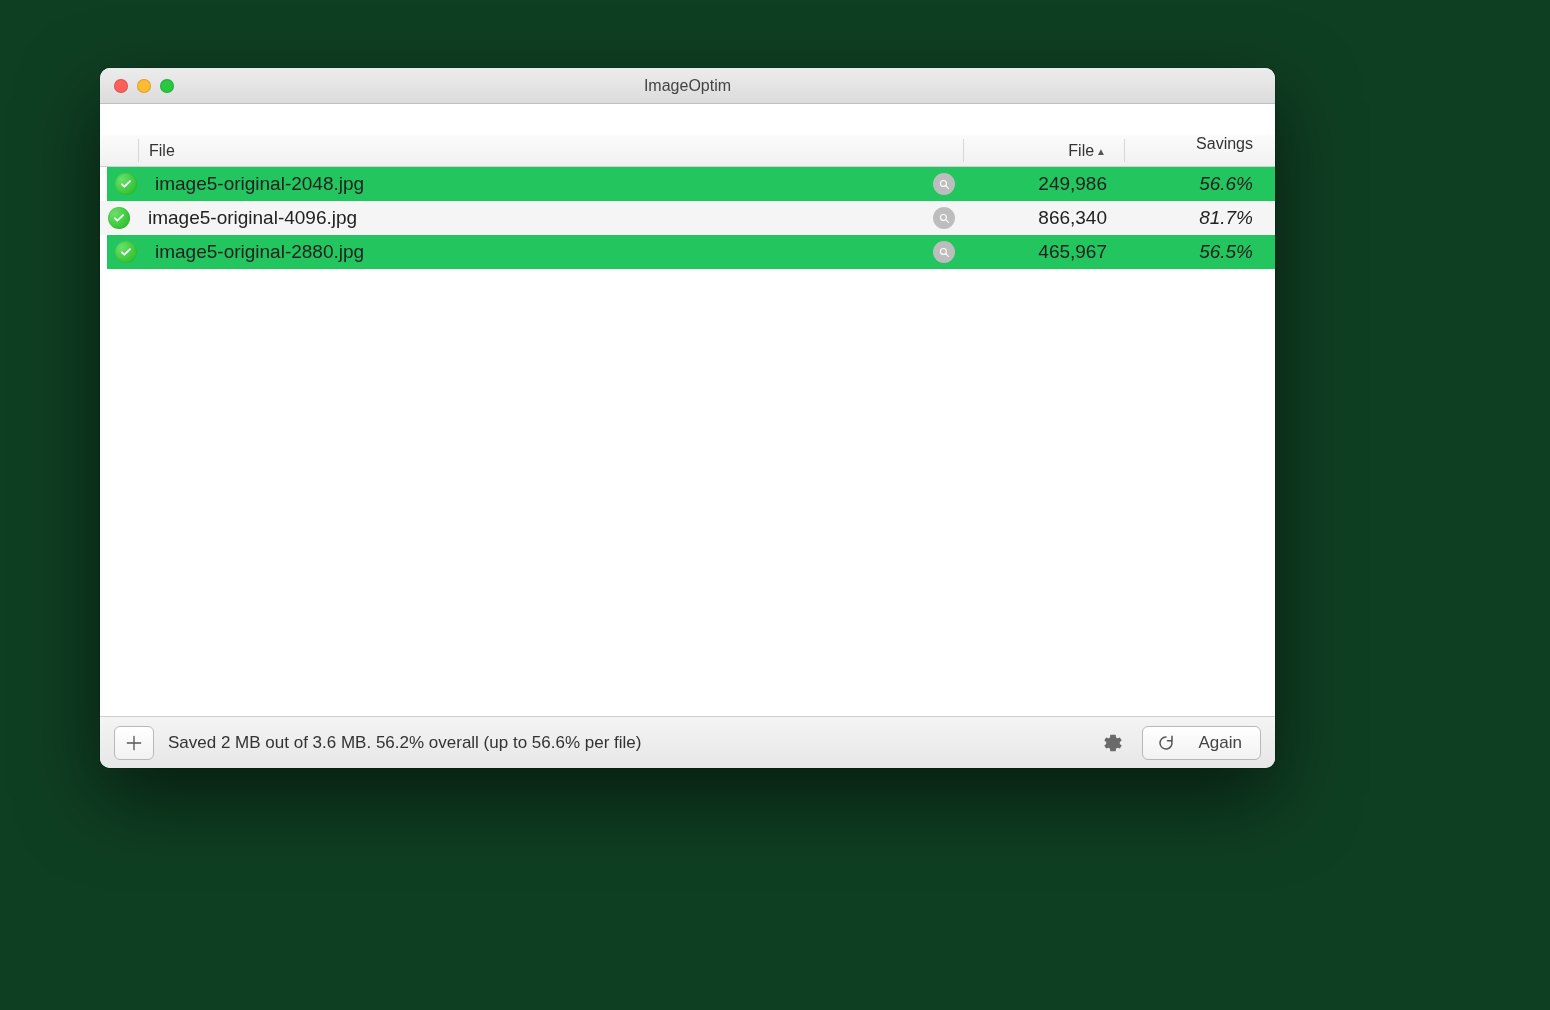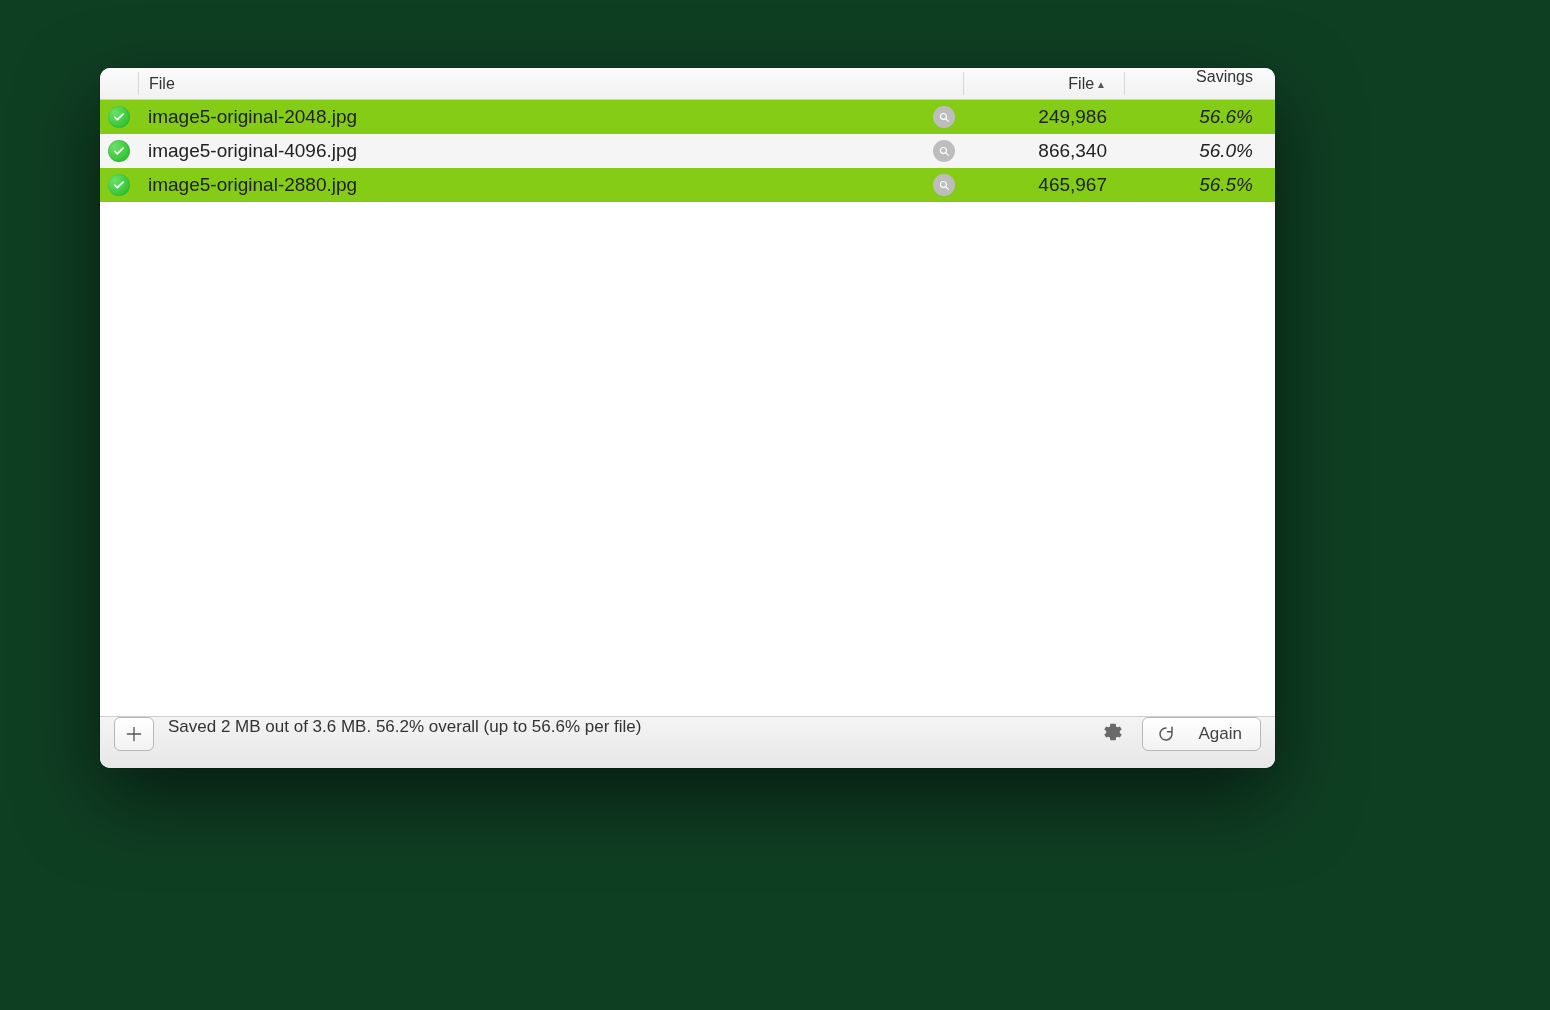--- a/index.html
+++ b/index.html
@@ -66,20 +66,21 @@
   
   .colheader {
     height: 32px;
     background: linear-gradient(#fbfbfb, #f1f1f1);
     border-bottom: 1px solid #d0d0d0;
     display: flex;
     align-items: stretch;
     flex: 0 0 auto;
     font-size: 16px;
     color: #333;
+    margin-top: 31px;
   }
   .colheader .sep {
     width: 1px;
     background: #d7d7d7;
     margin: 4px 0;
   }
   .col-status-h { width: 38px; }
   .col-file-h {
     flex: 1;
     display: flex;
@@ -114,21 +115,21 @@
     overflow: hidden;
     background: #ffffff;
   }
   .row {
     height: 34px;
     display: flex;
     align-items: center;
     font-size: 19px;
     color: #222;
   }
-  .row.stripe-even { background: #84cc16; }
+  .row.stripe-even { background: #22c55e; margin-left: 7px; }
   .row.stripe-odd  { background: #f5f5f5; }
   .cell-status {
     width: 38px;
     display: flex;
     align-items: center;
     justify-content: center;
   }
   .cell-file {
     flex: 1;
     display: flex;
@@ -179,20 +180,21 @@
 
   .filler-row { height: 34px; }
 
   
   .footer {
     height: 52px;
     flex: 0 0 auto;
     border-top: 1px solid #cfcfcf;
     background: linear-gradient(#f4f4f4, #e7e7e7);
     display: flex;
+    align-items: center;
     padding: 0 14px;
     gap: 14px;
     font-size: 17px;
     color: #333;
   }
   .btn {
     height: 34px;
     border: 1px solid #b8b8b8;
     border-radius: 6px;
     background: linear-gradient(#ffffff, #f2f2f2);
@@ -219,20 +221,28 @@
     cursor: pointer;
     color: #6a6a6a;
   }
 </style>
 </head>
 <body>
 
 <div class="stage">
   <div class="window">
 
+    <div class="titlebar">
+      <div class="traffic-lights">
+        <div class="tl red"></div>
+        <div class="tl yellow"></div>
+        <div class="tl green"></div>
+      </div>
+      <div class="titlebar-title">ImageOptim</div>
+    </div>
 
     <div class="colheader">
       <div class="col-status-h"></div>
       <div class="sep"></div>
       <div class="col-file-h">
         <span>File</span>
       </div>
       <div class="sep"></div>
       <div class="col-size-h">
         <span>File</span>
@@ -276,21 +286,21 @@
           <div class="cell-file">
             <span class="filename">image5-original-4096.jpg</span>
             <span class="zoom-badge">
               <svg viewBox="0 0 24 24">
                 <circle cx="10" cy="10" r="5.5" stroke="#fff" stroke-width="2" fill="none"></circle>
                 <path d="M14.2 14.2l5 5" stroke="#fff" stroke-width="2.2" stroke-linecap="round"></path>
               </svg>
             </span>
           </div>
           <div class="cell-size">866,340</div>
-          <div class="cell-savings">56.0%</div>
+          <div class="cell-savings">81.7%</div>
         </div>
         <div class="row stripe-even">
           <div class="cell-status">
             <span class="check-badge">
               <svg viewBox="0 0 24 24">
                 <path d="M5 12.5l4.2 4.2L19 7" stroke="#fff" stroke-width="3" fill="none" stroke-linecap="round" stroke-linejoin="round"></path>
               </svg>
             </span>
           </div>
           <div class="cell-file">

